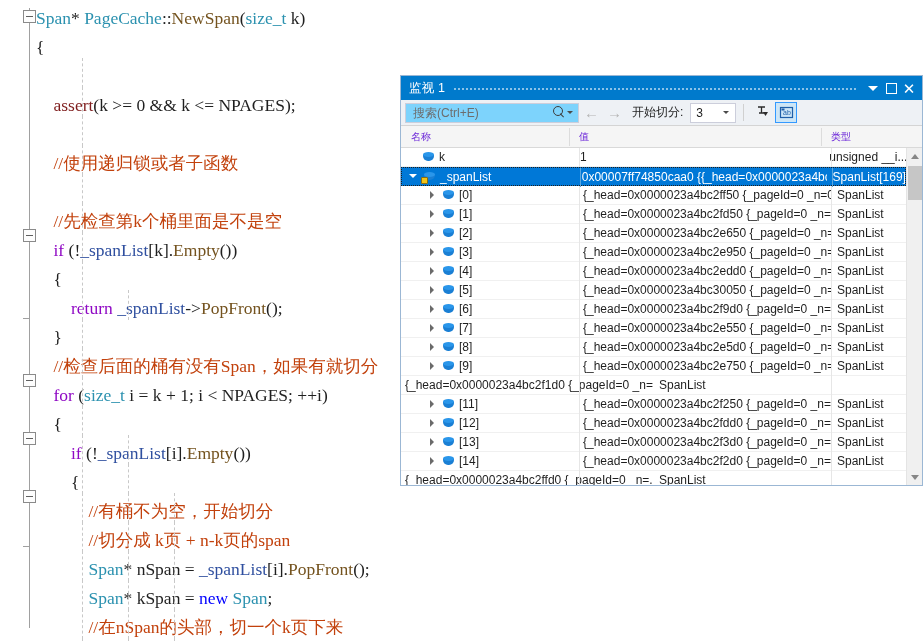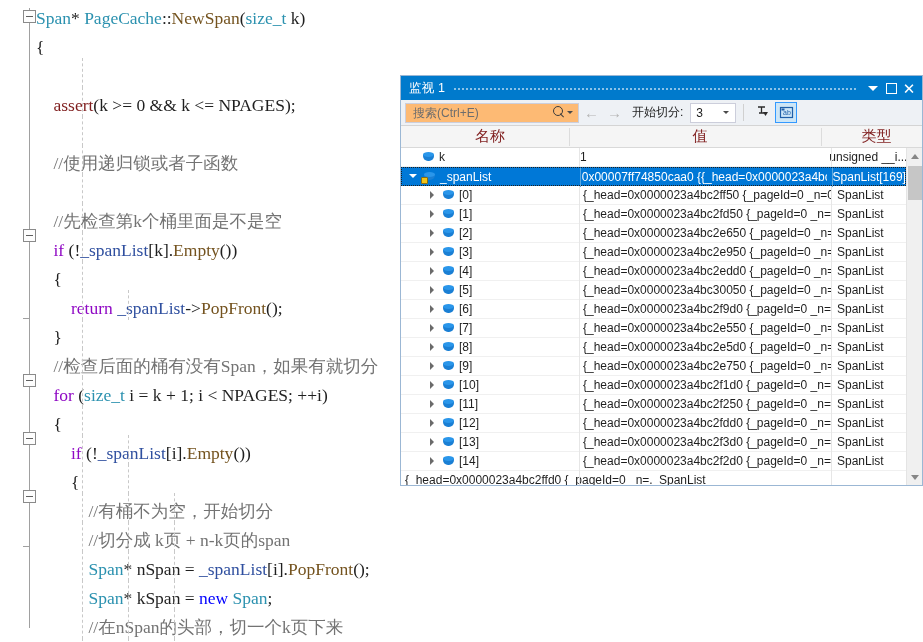--- a/index.html
+++ b/index.html
@@ -50,21 +50,21 @@
   }
 
   
   .t-kw    { color:#0000ff; }
   .t-type  { color:#2b91af; }
   .t-ctl   { color:#8f08c4; }
   .t-id    { color:#1f1f1f; }
   .t-mem   { color:#2f4f9f; }
   .t-fn    { color:#74531f; }
   .t-num   { color:#1f1f1f; }
-  .t-cmt   { color:#737373; }
+  .t-cmt   { color:#c2410c; }
   .t-punct { color:#1f1f1f; }
   .t-macro { color:#7f1d1d; }
 
   
   #watch {
     position:absolute; left:400px; top:75px; width:523px; height:411px;
     background:#eef1f5;
     border:1px solid #9bb7d4;
     display:flex; flex-direction:column;
     font-size:12px;
@@ -90,21 +90,21 @@
   .ico-chevron { width:0;height:0;border-left:5px solid transparent;border-right:5px solid transparent;border-top:5px solid #fff; }
   .ico-maxsq { width:11px;height:11px;border:1.6px solid #fff; }
   .ico-close { font-size:15px; line-height:13px; font-family:"Liberation Sans",sans-serif; }
 
   .w-toolbar {
     height:26px; background:#eef1f5; display:flex; align-items:center;
     padding:0 4px; gap:2px; flex:0 0 auto;
     border-bottom:1px solid #d4d4d4;
   }
   .w-search {
-    width:174px; height:20px; background:#fdba74; border:1px solid #cccedb;
+    width:174px; height:20px; background:#7dd3fc; border:1px solid #cccedb;
     display:flex; align-items:center; padding:0 2px 0 5px;
   }
   .w-search input {
     border:0; outline:0; width:142px; font-size:12px; color:#1e1e1e;
     font-family:"Liberation Sans",sans-serif; background:transparent;
   }
   .w-search input::placeholder { color:#6d6d6d; opacity:1; }
   .mag {
     width:13px; height:13px; position:relative; margin-left:auto;
   }
@@ -119,21 +119,21 @@
     margin-left:5px; font-size:12px;
   }
   .tb-sep { width:1px;height:17px;background:#d0d0d0;margin:0 5px; }
   .tb-btn { width:22px;height:21px;display:flex;align-items:center;justify-content:center; }
   .tb-btn.sel { border:1px solid #3399ff; background:#cde6f7; }
 
   .w-colhead {
     height:22px; display:flex; align-items:center; background:#f5f5f5;
     border-bottom:1px solid #d9d9d9; flex:0 0 auto; position:relative;
   }
-  .w-colhead .ch { font-size:15px; color:#7f1d1d; padding-left:10px;text-align:center; }
+  .w-colhead .ch { font-size:10px; color:#6d28d9; padding-left:10px; }
   .ch-sep { position:absolute; top:2px; width:1px; height:18px; background:#dcdcdc; }
 
   .w-grid { flex:1 1 auto; position:relative; overflow:hidden; background:#fff; }
   .w-rows { position:absolute; left:0; top:0; right:16px; bottom:0; }
   .w-row {
     height:19px; display:flex; align-items:center; position:relative;
     border-bottom:1px solid #f0f0f0;
     font-size:12px;
   }
   .w-row.sel { background:#0078d7; color:#ffffff; border:1px dotted #1e1e1e; height:19px; }
@@ -387,25 +387,20 @@
             <span class="expander closed"></span>
             <span class="field-ico" style="margin-left: 4px;"></span>
             <span class="nm-text">[9]</span>
           </div>
           <span class="row-sep" style="left: 178px;"></span>
           <div class="c-val">{_head=0x0000023a4bc2e750 {_pageId=0 _n=...</div>
           <span class="row-sep" style="left: 430px;"></span>
           <div class="c-type">SpanList</div>
         </div>
         <div class="w-row">
-          <div class="c-name" style="padding-left: 26px;">
-            <span class="expander closed"></span>
-            <span class="field-ico" style="margin-left: 4px;"></span>
-            <span class="nm-text">[10]</span>
-          </div>
           <span class="row-sep" style="left: 178px;"></span>
           <div class="c-val">{_head=0x0000023a4bc2f1d0 {_pageId=0 _n=...</div>
           <span class="row-sep" style="left: 430px;"></span>
           <div class="c-type">SpanList</div>
         </div>
         <div class="w-row">
           <div class="c-name" style="padding-left: 26px;">
             <span class="expander closed"></span>
             <span class="field-ico" style="margin-left: 4px;"></span>
             <span class="nm-text">[11]</span>

